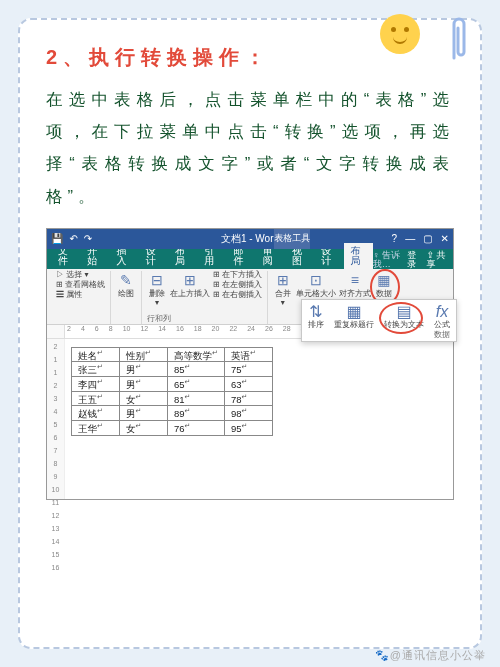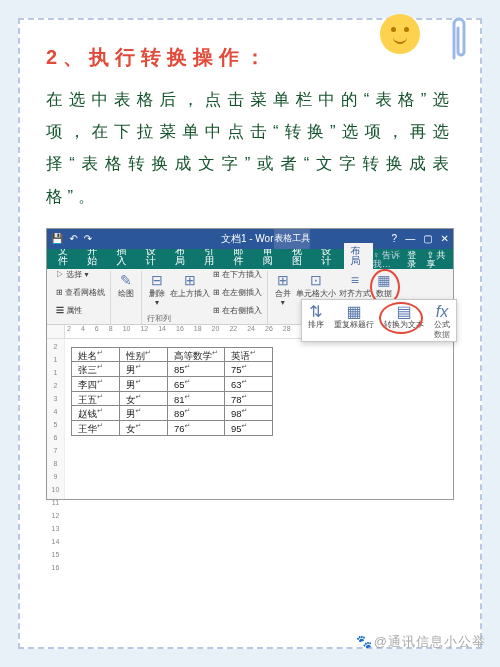--- a/index.html
+++ b/index.html
@@ -9,21 +9,21 @@
     background: #e8f0f8;
     font-family: "Microsoft YaHei", sans-serif;
     position: relative;
     overflow: hidden;
   }
   .page {
     position: absolute;
     top: 18px; left: 18px; right: 18px; bottom: 18px;
     background: #fff;
     border: 2px dashed #b8c8e0;
-    border-radius: 0;
+    border-radius: 13px;
     padding: 24px 26px 10px 26px;
   }
   .smiley {
     position: absolute;
     top: -6px; right: 60px;
     width: 40px; height: 40px;
     background: #ffd24d;
     border-radius: 50%;
     display: flex; align-items: center; justify-content: center;
   }
@@ -129,21 +129,21 @@
     display: flex; flex-direction: column;
     font-size: 8px; color: #444;
   }
   .ribbon-group .items { display: flex; gap: 3px; flex: 1; align-items: flex-start; }
   .ribbon-btn { display: flex; flex-direction: column; align-items: center; gap: 1px; }
   .ribbon-btn .ico {
     width: 20px; height: 18px;
     display: flex; align-items: center; justify-content: center;
     font-size: 14px; color: #5a7ab0;
   }
-  .ribbon-mini { display: flex; flex-direction: column; gap: 10px; font-size: 8px; color: #444; }
+  .ribbon-mini { display: flex; flex-direction: column; gap: 2px; font-size: 8px; color: #444; }
   .ribbon-mini span { white-space: nowrap; }
   .group-label { text-align: left; font-size: 8px; color: #666; margin-top: auto; padding-bottom: 1px; }
 
   .ruler {
     height: 14px; background: #fff; border-bottom: 1px solid #ddd;
     display: flex;
   }
   .ruler-v { width: 18px; border-right: 1px solid #ddd; background: #f8f8f8; }
   .ruler-h { flex: 1; font-size: 7px; color: #888; padding-left: 2px; display: flex; gap: 10px; }
 
@@ -183,22 +183,22 @@
     display: flex; flex-direction: column;
     font-size: 8px; color: #444;
   }
   .float-panel .row1 { display: flex; gap: 10px; align-items: flex-start; }
   .float-panel .fbtn { display: flex; flex-direction: column; align-items: center; gap: 1px; position: relative; }
   .float-panel .ico { font-size: 16px; color: #5a7ab0; }
   .float-panel .glabel { text-align: right; margin-top: 2px; font-size: 8px; color: #666; }
 
   .watermark {
     position: absolute;
-    bottom: 16px; right: 14px;
-    font-size: 13px; color: #aaa;
+    bottom: 4px; right: 14px;
+    font-size: 11px; color: #aaa;
     letter-spacing: 1px;
   }
 </style>
 </head>
 <body>
 
 <div class="page">
   <div class="smiley">
       <div class="mouth"></div>
     </div>

